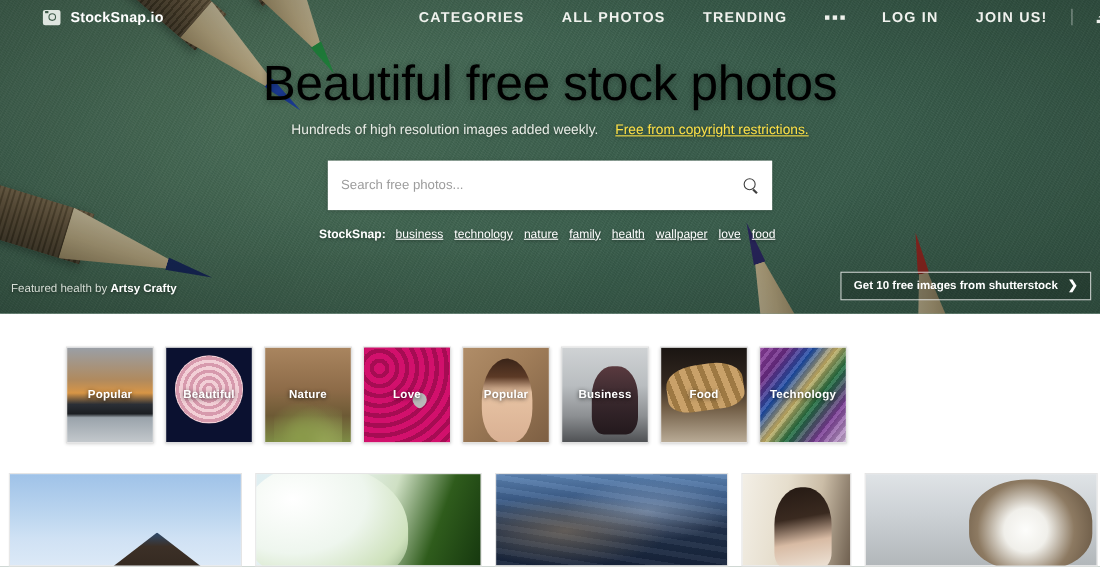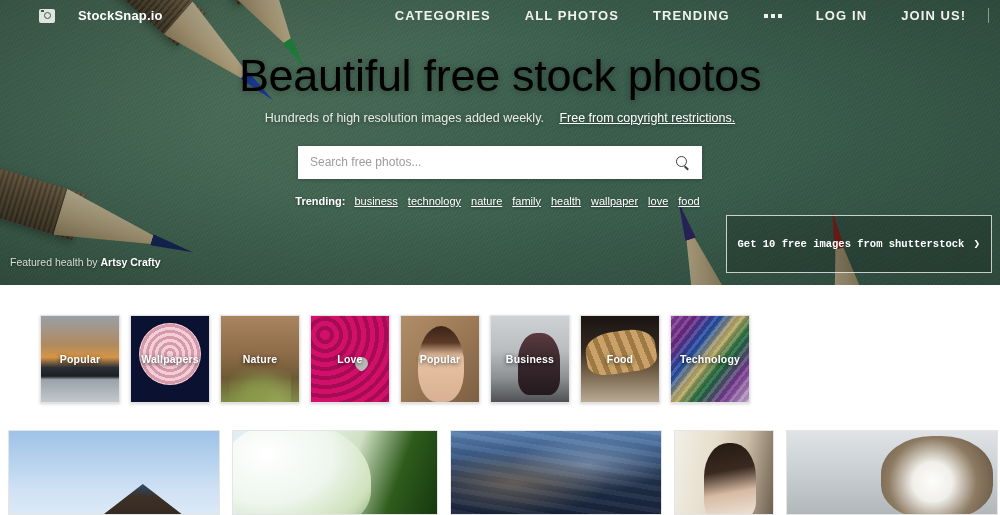--- a/index.html
+++ b/index.html
@@ -75,21 +75,21 @@
   .pencil.p5 .tip { background: #a3201c; }
   .pencil.p6 { left: 880px; top: 300px; width: 300px; height: 46px; transform: rotate(-96deg); }
 
   
   .topnav {
     position: absolute; top: 0; left: 0; right: 0; height: 31px;
     display: flex; align-items: center;
     z-index: 6;
     color: #fff;
   }
-  .brand { display: flex; align-items: center; gap: 23px; margin-left: 11px; cursor: pointer; padding-left: 28px; }
+  .brand { display: flex; align-items: center; gap: 9px; margin-left: 11px; cursor: pointer; padding-left: 28px; }
   .brand-icon {
     width: 16px; height: 14px; background: #dfe6e0;
     border-radius: 2px; position: relative;
     display: flex; align-items: center; justify-content: center;
   }
   .brand-icon i {
     width: 7px; height: 7px; border-radius: 50%;
     border: 1.6px solid #3e5a49; display: block;
   }
   .brand-icon::before {
@@ -129,24 +129,24 @@
   }
   .hero-title {
     font-size: 45px; font-weight: normal; color: #000000;
     letter-spacing: -0.3px; line-height: 1.06;
     text-shadow: 0 1px 6px rgba(0,0,0,.3);
   }
   .hero-sub {
     margin-top: 11px; font-size: 12.5px; color: #e8ece6;
     text-shadow: 0 1px 4px rgba(0,0,0,.4);
   }
-  .hero-sub a { color: #ffffff; text-decoration: underline; cursor: pointer; margin-left: 12px; }
+  .hero-sub a { color: #fde047; text-decoration: underline; cursor: pointer; margin-left: 12px; }
 
   .search-wrap {
-    margin: 21px auto 0; width: 404px; height: 33px;
+    margin: 21px auto 0; width: 404px; height: 45px;
     background: #fff; display: flex; align-items: center;
     box-shadow: 0 1px 4px rgba(0,0,0,.22);
   }
   .search-input {
     flex: 1; border: 0; outline: 0; height: 100%;
     padding: 0 12px; font-size: 12px; color: #555;
     font-family: "Liberation Sans", sans-serif; background: transparent;
   }
   .search-input::placeholder { color: #9c9c9c; }
   .search-btn {
@@ -176,28 +176,28 @@
     position: absolute; left: 10px; bottom: 17px; z-index: 5;
     font-size: 10.5px; color: #d6ded6; text-shadow: 0 1px 3px rgba(0,0,0,.45);
   }
   .featured b { color: #fff; font-weight: bold; }
 
   .shutter-btn {
     position: absolute; right: 8px; bottom: 12px; z-index: 5;
     border: 1px solid rgba(255,255,255,.75);
     background: rgba(0,0,0,.18);
     color: #fff; font-size: 10.5px; font-weight: bold;
-    padding: 22px 11px; display: flex; align-items: center; gap: 9px;
-    cursor: pointer; white-space: nowrap; font-family: Liberation Mono, monospace;
+    padding: 6px 11px; display: flex; align-items: center; gap: 9px;
+    cursor: pointer; white-space: nowrap;
   }
   .shutter-btn .chev { font-size: 11px; line-height: 1; }
 
   
   .cats {
-    position: absolute; top: 315px; left: 4px;
+    position: absolute; top: 315px; left: 24px;
     display: flex; gap: 10px; z-index: 3; padding-left: 36px;
   }
   .cat {
     position: relative; width: 80px; height: 88px;
     overflow: hidden; cursor: pointer;
     border: 1px solid #e2e2e2;
     box-shadow: 0 1px 3px rgba(0,0,0,.18);
   }
   .cat .art { position: absolute; inset: 0; }
   .cat .label {
@@ -396,42 +396,42 @@
     </p>
 
     <div class="search-wrap">
       <input class="search-input" type="text" placeholder="Search free photos..." style="">
       <button class="search-btn">
         <span class="mag"></span>
       </button>
     </div>
 
     <div class="trending">
-      <span class="label">Trending:</span><a>business</a><a>technology</a><a>nature</a><a>family</a><a>health</a><a>wallpaper</a><a>love</a><a>food</a>
+      <span class="label">StockSnap:</span><a>business</a><a>technology</a><a>nature</a><a>family</a><a>health</a><a>wallpaper</a><a>love</a><a>food</a>
     </div>
   </div>
 
   <div class="featured">
     <span>Featured health by </span><b>Artsy Crafty</b>
   </div>
 
   <div class="shutter-btn">
     <span>Get 10 free images from shutterstock</span>
     <span class="chev">❯</span>
   </div>
 </div>
 
 <div class="cats">
   <div class="cat">
     <div class="art art-popular"></div>
     <div class="label">Popular</div>
   </div>
   <div class="cat">
     <div class="art art-wallpapers"></div>
-    <div class="label">Wallpapers</div>
+    <div class="label">Beautiful</div>
   </div>
   <div class="cat">
     <div class="art art-nature"></div>
     <div class="label">Nature</div>
   </div>
   <div class="cat">
     <div class="art art-love"></div>
     <div class="label">Love</div>
   </div>
   <div class="cat">

